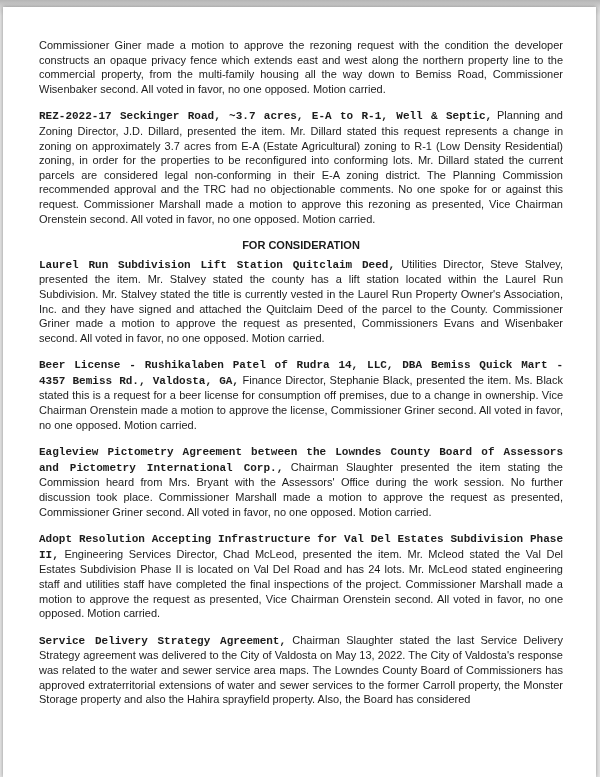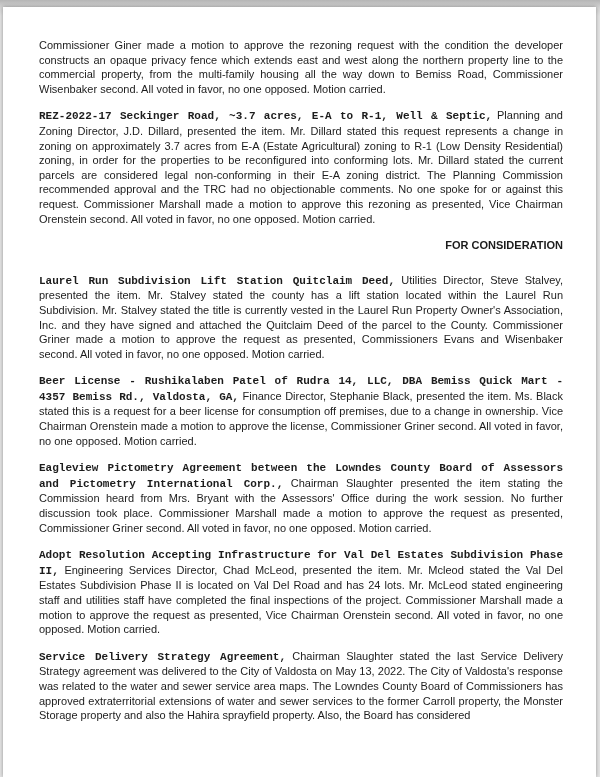--- a/index.html
+++ b/index.html
@@ -30,23 +30,23 @@
   .content {
     color: #1c1c1c;
     font-size: 11px;
     line-height: 14.6px;
   }
   .content p.para {
     margin: 0 0 12px 0;
     text-align: justify;
   }
   .content p.heading {
-    margin: 0 0 20px 0;
+    margin: 0 0 4px 0;
     font-weight: bold;
-    text-align: right;
+    text-align: center;
   }
   .content b {
     font-weight: bold;
     font-family: Liberation Mono, monospace;
   }
 </style>
 </head>
 <body>
 
 <div class="viewport">

